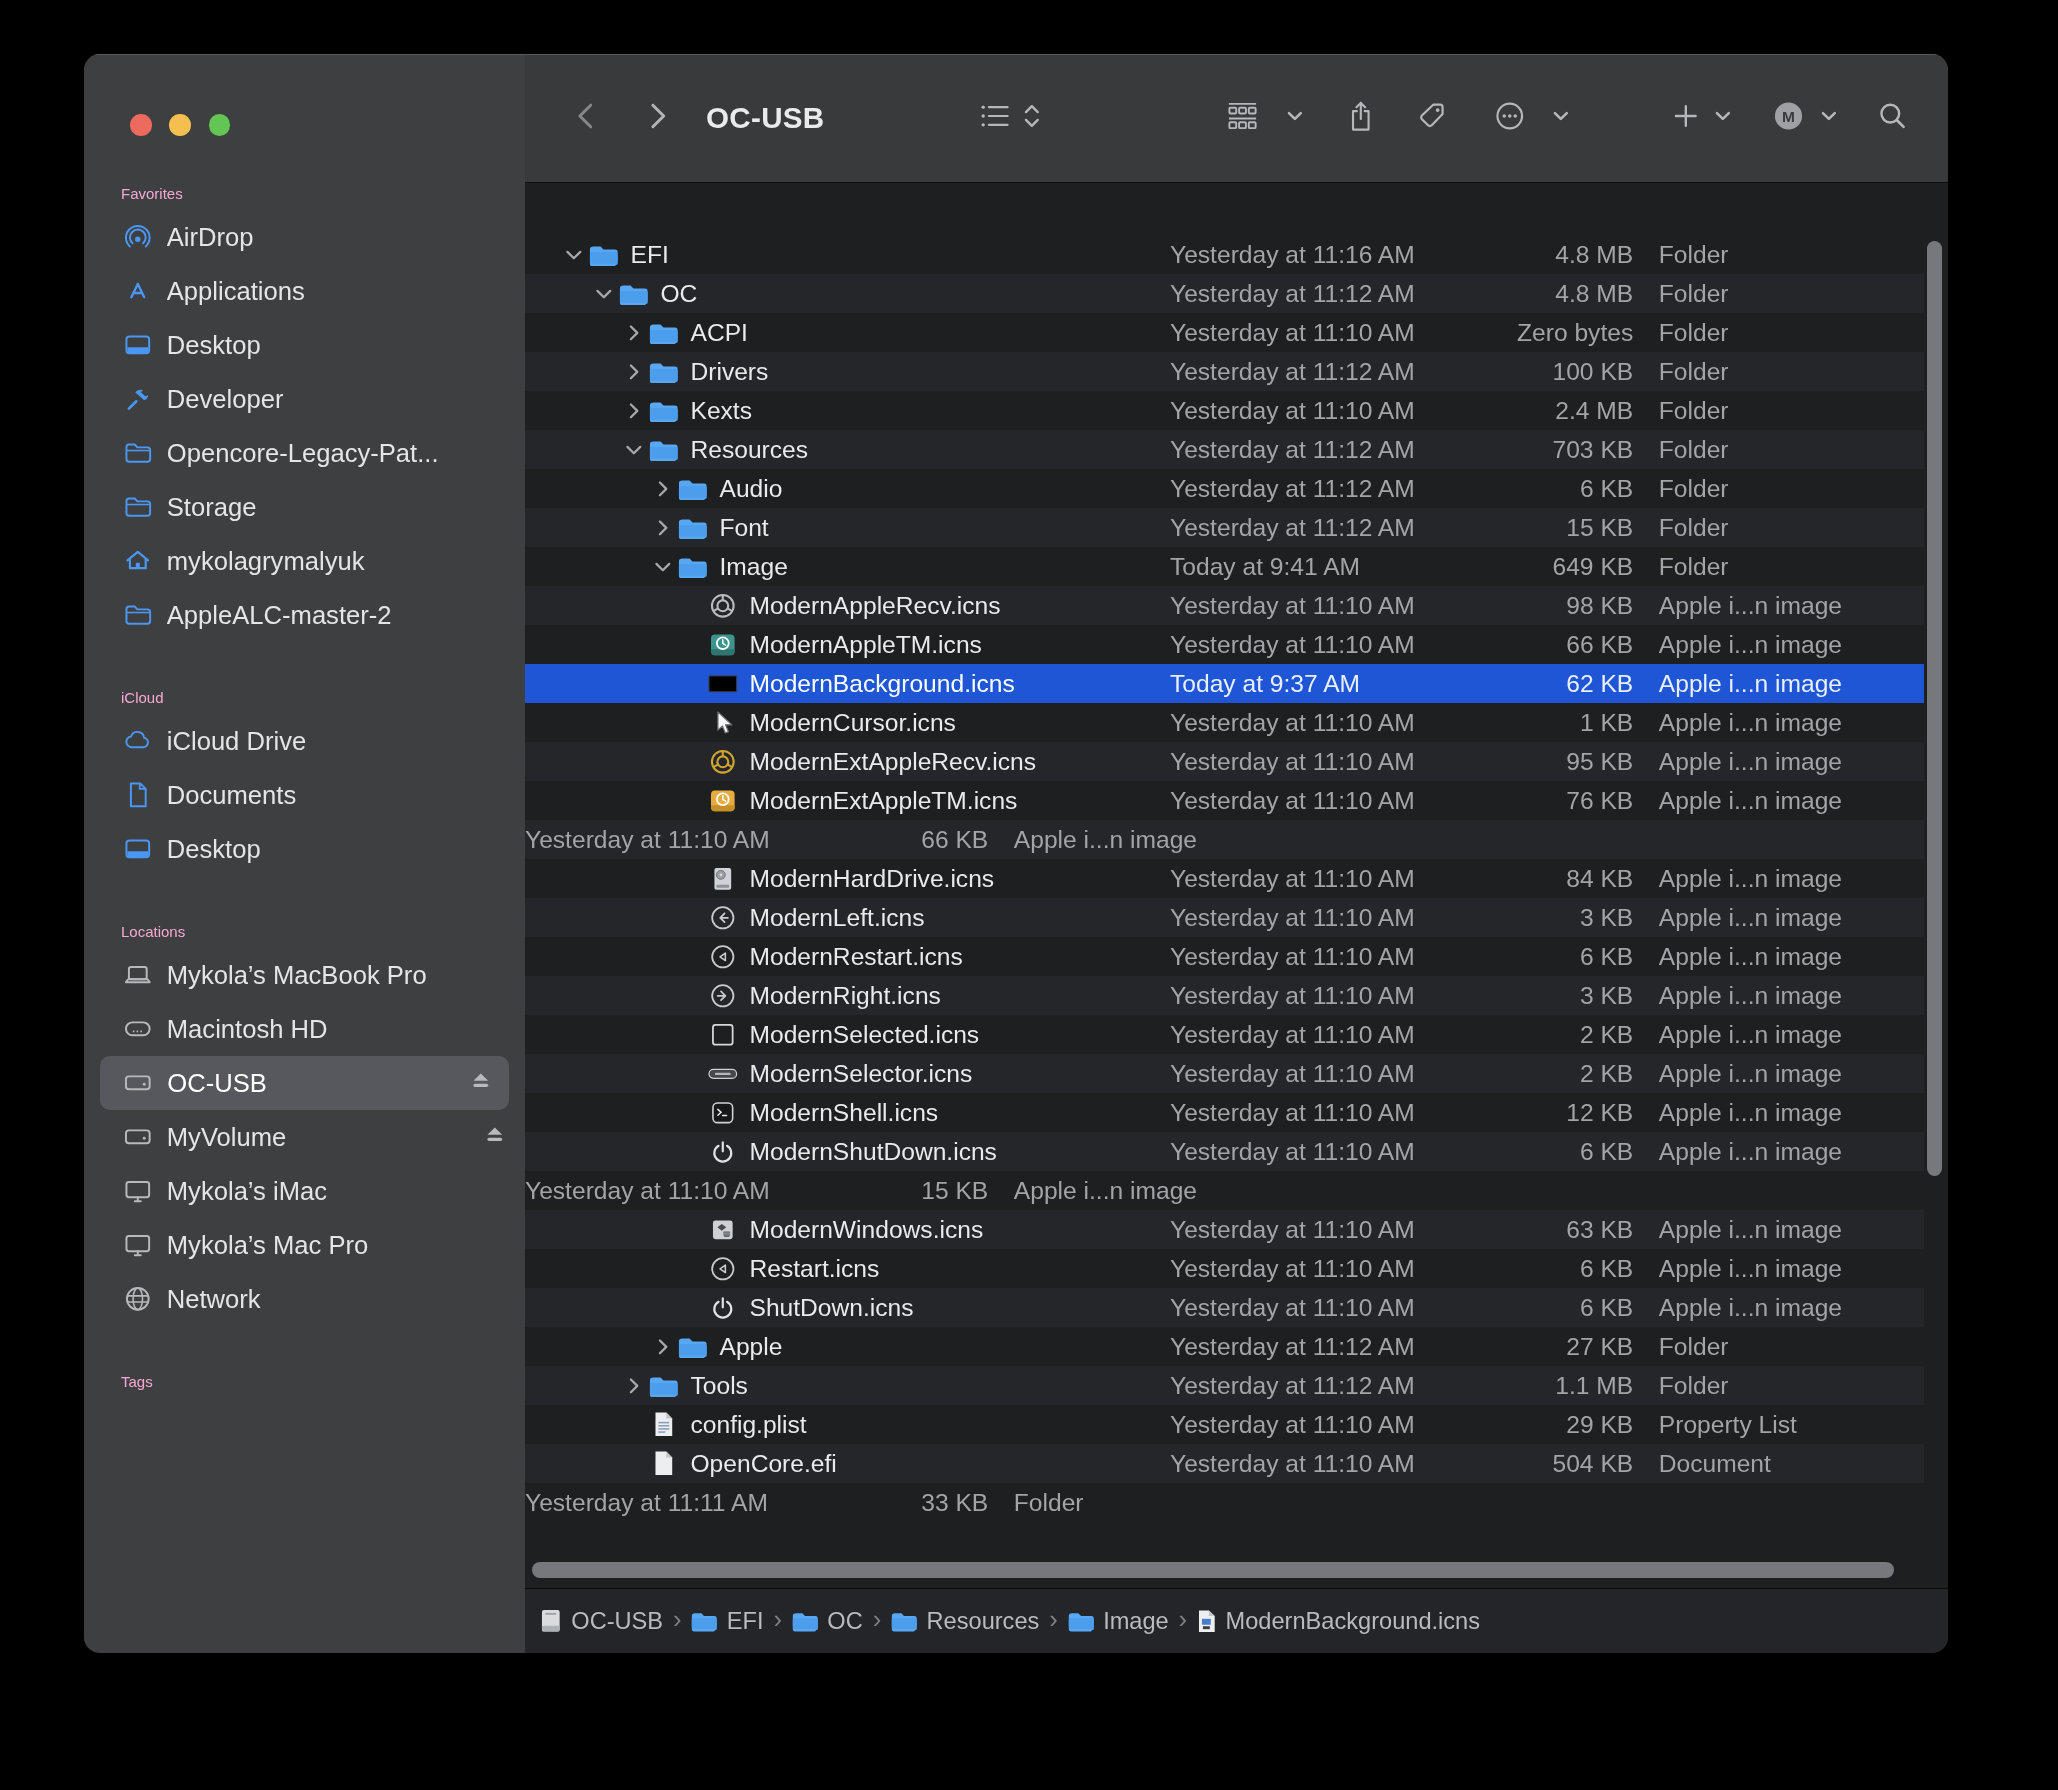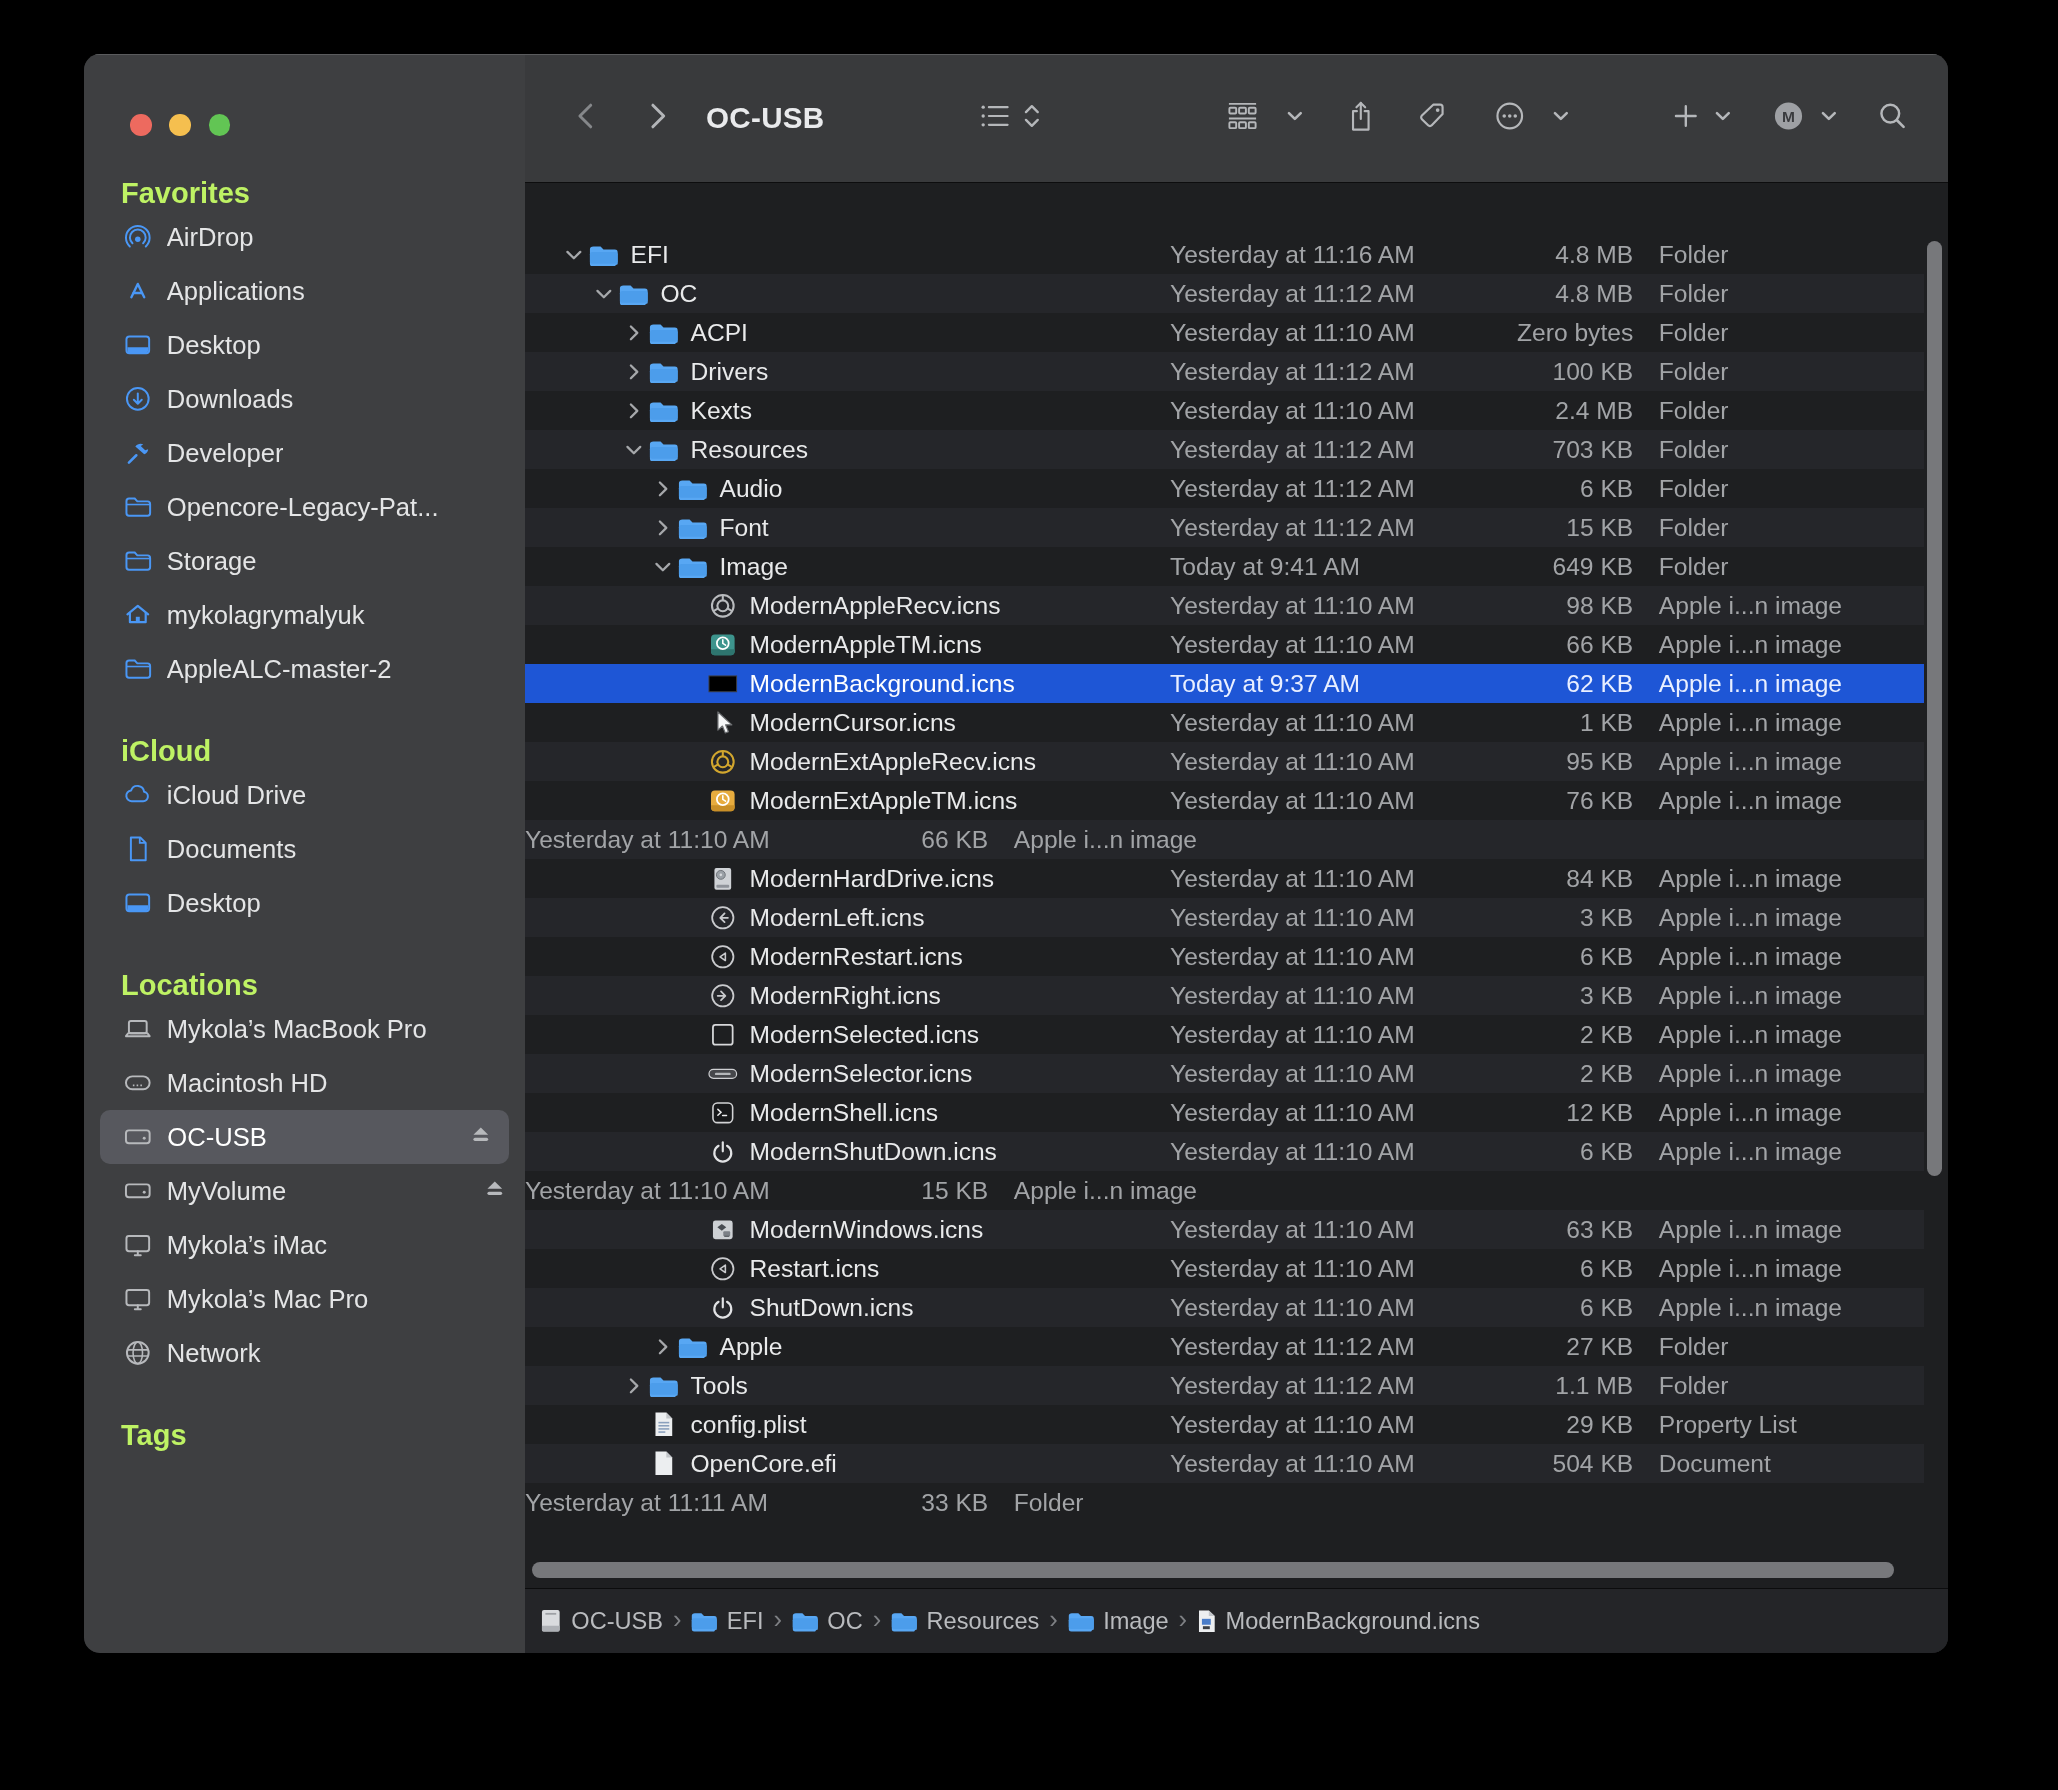--- a/index.html
+++ b/index.html
@@ -11,22 +11,22 @@
           box-shadow:0 0 0 1px #000,0 29.6px 89px rgba(0,0,0,.6);}
   .window::before{content:'';position:absolute;left:0;top:0;right:0;height:1px;
           background:#5a5b5d;z-index:40;}
   
   .sidebar{position:absolute;left:0;top:0;width:441px;height:100%;
            background:#3e3f41;box-sizing:border-box;z-index:5;}
   .traffic{position:absolute;top:60px;left:46px;display:flex;gap:17.7px;}
   .tl{width:21.7px;height:21.7px;border-radius:50%;}
   .tl.red{background:#ed6a5f;} .tl.yellow{background:#f5bf4f;} .tl.green{background:#62c554;}
   .side-scroll{position:absolute;top:123px;left:0;right:0;bottom:0;}
-  .sec-header{height:33px;line-height:33px;padding-left:37px;font-size:29px;
-              font-weight:700;color:#bef264;}
+  .sec-header{height:33px;line-height:33px;padding-left:37px;font-size:15px;
+              font-weight:400;color:#f9a8d4;}
   .sec-gap{height:39px;}
   .side-item{height:54px;display:flex;align-items:center;padding-left:37px;
              color:#e4e5e6;font-size:25.6px;white-space:nowrap;box-sizing:border-box;}
   .side-item .sic{width:33px;min-width:33px;display:flex;align-items:center;
              justify-content:center;margin-right:12.8px;}
   .side-item.selected{margin:0 15.8px;padding-left:21.7px;border-radius:9.9px;
              background:#57585e;color:#fff;}
   .side-item .ej{margin-left:auto;margin-right:15.8px;display:flex;align-items:center;}
   .side-item.selected .ej{margin-right:13.8px;}
   .side-label{overflow:hidden;text-overflow:ellipsis;max-width:305px;}
@@ -113,29 +113,20 @@
             <svg width="29.6" height="29.6" viewBox="0 0 30 30" xmlns="http://www.w3.org/2000/svg">
               <rect x="3.5" y="6.5" width="23" height="17" rx="3" fill="none" stroke="#4a97f5" stroke-width="2"></rect>
               <path d="M4.5 17.5h21v3c0 1.7-1.3 3-3 3h-15c-1.7 0-3-1.3-3-3z" fill="#4a97f5"></path>
             </svg>
           </span>
           <span class="side-label">Desktop</span>
         </div>
         <div class="side-item">
           <span class="sic">
             <svg width="29.6" height="29.6" viewBox="0 0 30 30" xmlns="http://www.w3.org/2000/svg">
-              <circle cx="15" cy="15" r="11" fill="none" stroke="#4a97f5" stroke-width="2"></circle>
-              <path d="M15 9.5v10M11 16l4 4 4-4" fill="none" stroke="#4a97f5" stroke-width="2" stroke-linecap="round" stroke-linejoin="round"></path>
-            </svg>
-          </span>
-          <span class="side-label">Downloads</span>
-        </div>
-        <div class="side-item">
-          <span class="sic">
-            <svg width="29.6" height="29.6" viewBox="0 0 30 30" xmlns="http://www.w3.org/2000/svg">
               <path d="M6 25l7.5-7.5" stroke="#4a97f5" stroke-width="2.6" stroke-linecap="round"></path>
               <path d="M12.5 8.5c2-2.5 5.5-3.5 8-2l-2.5 1.5 4.5 4.5 3-1c0 2-1.5 4.5-4 5l-9-8z" fill="#4a97f5"></path>
             </svg>
           </span>
           <span class="side-label">Developer</span>
         </div>
         <div class="side-item">
           <span class="sic">
             <svg width="29.6" height="29.6" viewBox="0 0 30 30" xmlns="http://www.w3.org/2000/svg">
               <path d="M3.5 9.5c0-1.7 1-2.8 2.6-2.8h5.8l2.6 2.8h10.4c1.6 0 2.6 1.1 2.6 2.8v9c0 1.7-1 2.8-2.6 2.8H6.1c-1.6 0-2.6-1.1-2.6-2.8z" fill="none" stroke="#4a97f5" stroke-width="2"></path>

